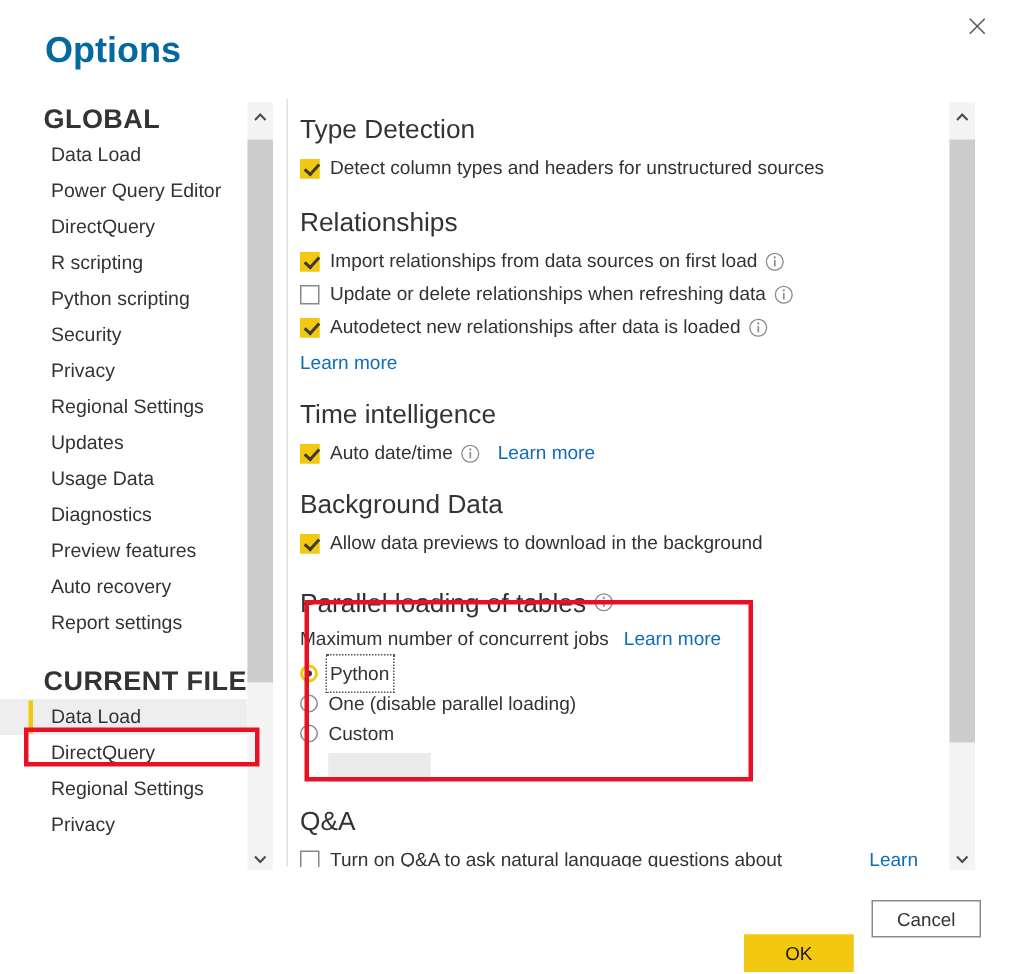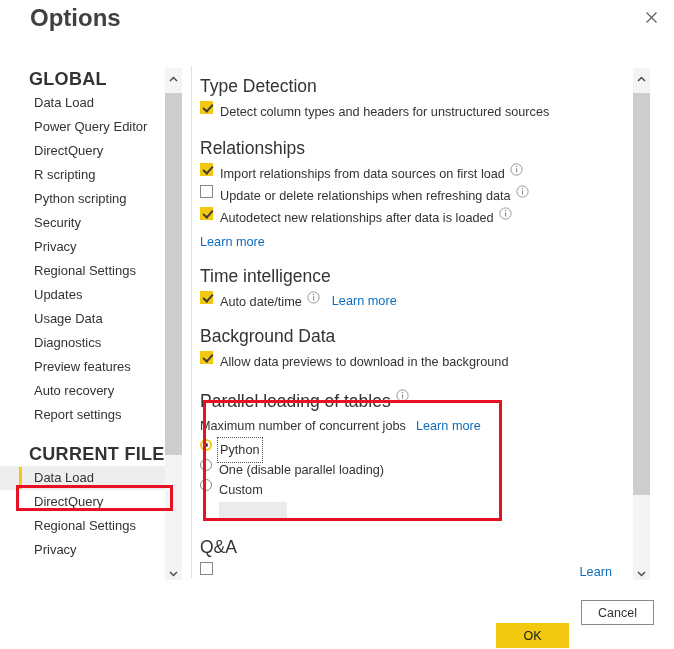--- a/index.html
+++ b/index.html
@@ -18,24 +18,24 @@
   }
 
   
   #title-bar {
     position: absolute;
     left: 0; top: 0;
     width: 674px; height: 60px;
   }
   #dialog-title {
     position: absolute;
-    left: 30px; top: 4px;
+    left: 30px; top: 20px;
     font-size: 24px;
     font-weight: 600;
-    color: #404040;
+    color: #0369a1;
     letter-spacing: 0px;
   }
   #close-button {
     position: absolute;
     right: 7px; top: 4px;
     width: 32px; height: 26px;
     display: flex;
     align-items: center;
     justify-content: center;
     cursor: pointer;
@@ -124,21 +124,21 @@
   }
   .section-title {
     font-size: 17.5px;
     font-weight: 400;
     color: #333333;
     margin: 0;
     line-height: 24px;
   }
   .opt-row {
     display: flex;
-    align-items: flex-start;
+    align-items: center;
     height: 22px;
     white-space: nowrap;
   }
   .opt-label {
     font-size: 12.7px;
     color: #333333;
     line-height: 22px;
   }
   .sub-label {
     font-size: 12.7px;
@@ -454,20 +454,21 @@
   <div class="opt-row" style="height:20px;">
     <span class="radio"></span>
     <span class="opt-label">Custom</span>
   </div>
   <input id="custom-jobs-input" type="text" disabled="" placeholder="" style="">
 
   
   <div class="section-title" style="margin-top:14px;">Q&amp;A</div>
   <div class="opt-row" style="margin-top:3px; width:412px;">
     <span class="cbox"></span>
+    <span class="opt-label">Turn on Q&amp;A to ask natural language questions about</span>
     <span class="link" style="margin-left:auto;">Learn</span>
   </div>
 </div>
 
 <div class="scrollbar" id="content-scrollbar" style="left:633px; top:68px; height:512px;">
   <div class="sb-arrow up">
     <span>
       <svg width="9" height="6" viewBox="0 0 9 6">
           <polyline points="1,5 4.5,1.4 8,5" fill="none" stroke="#4a4a4a" stroke-width="1.4"></polyline>
         </svg>

